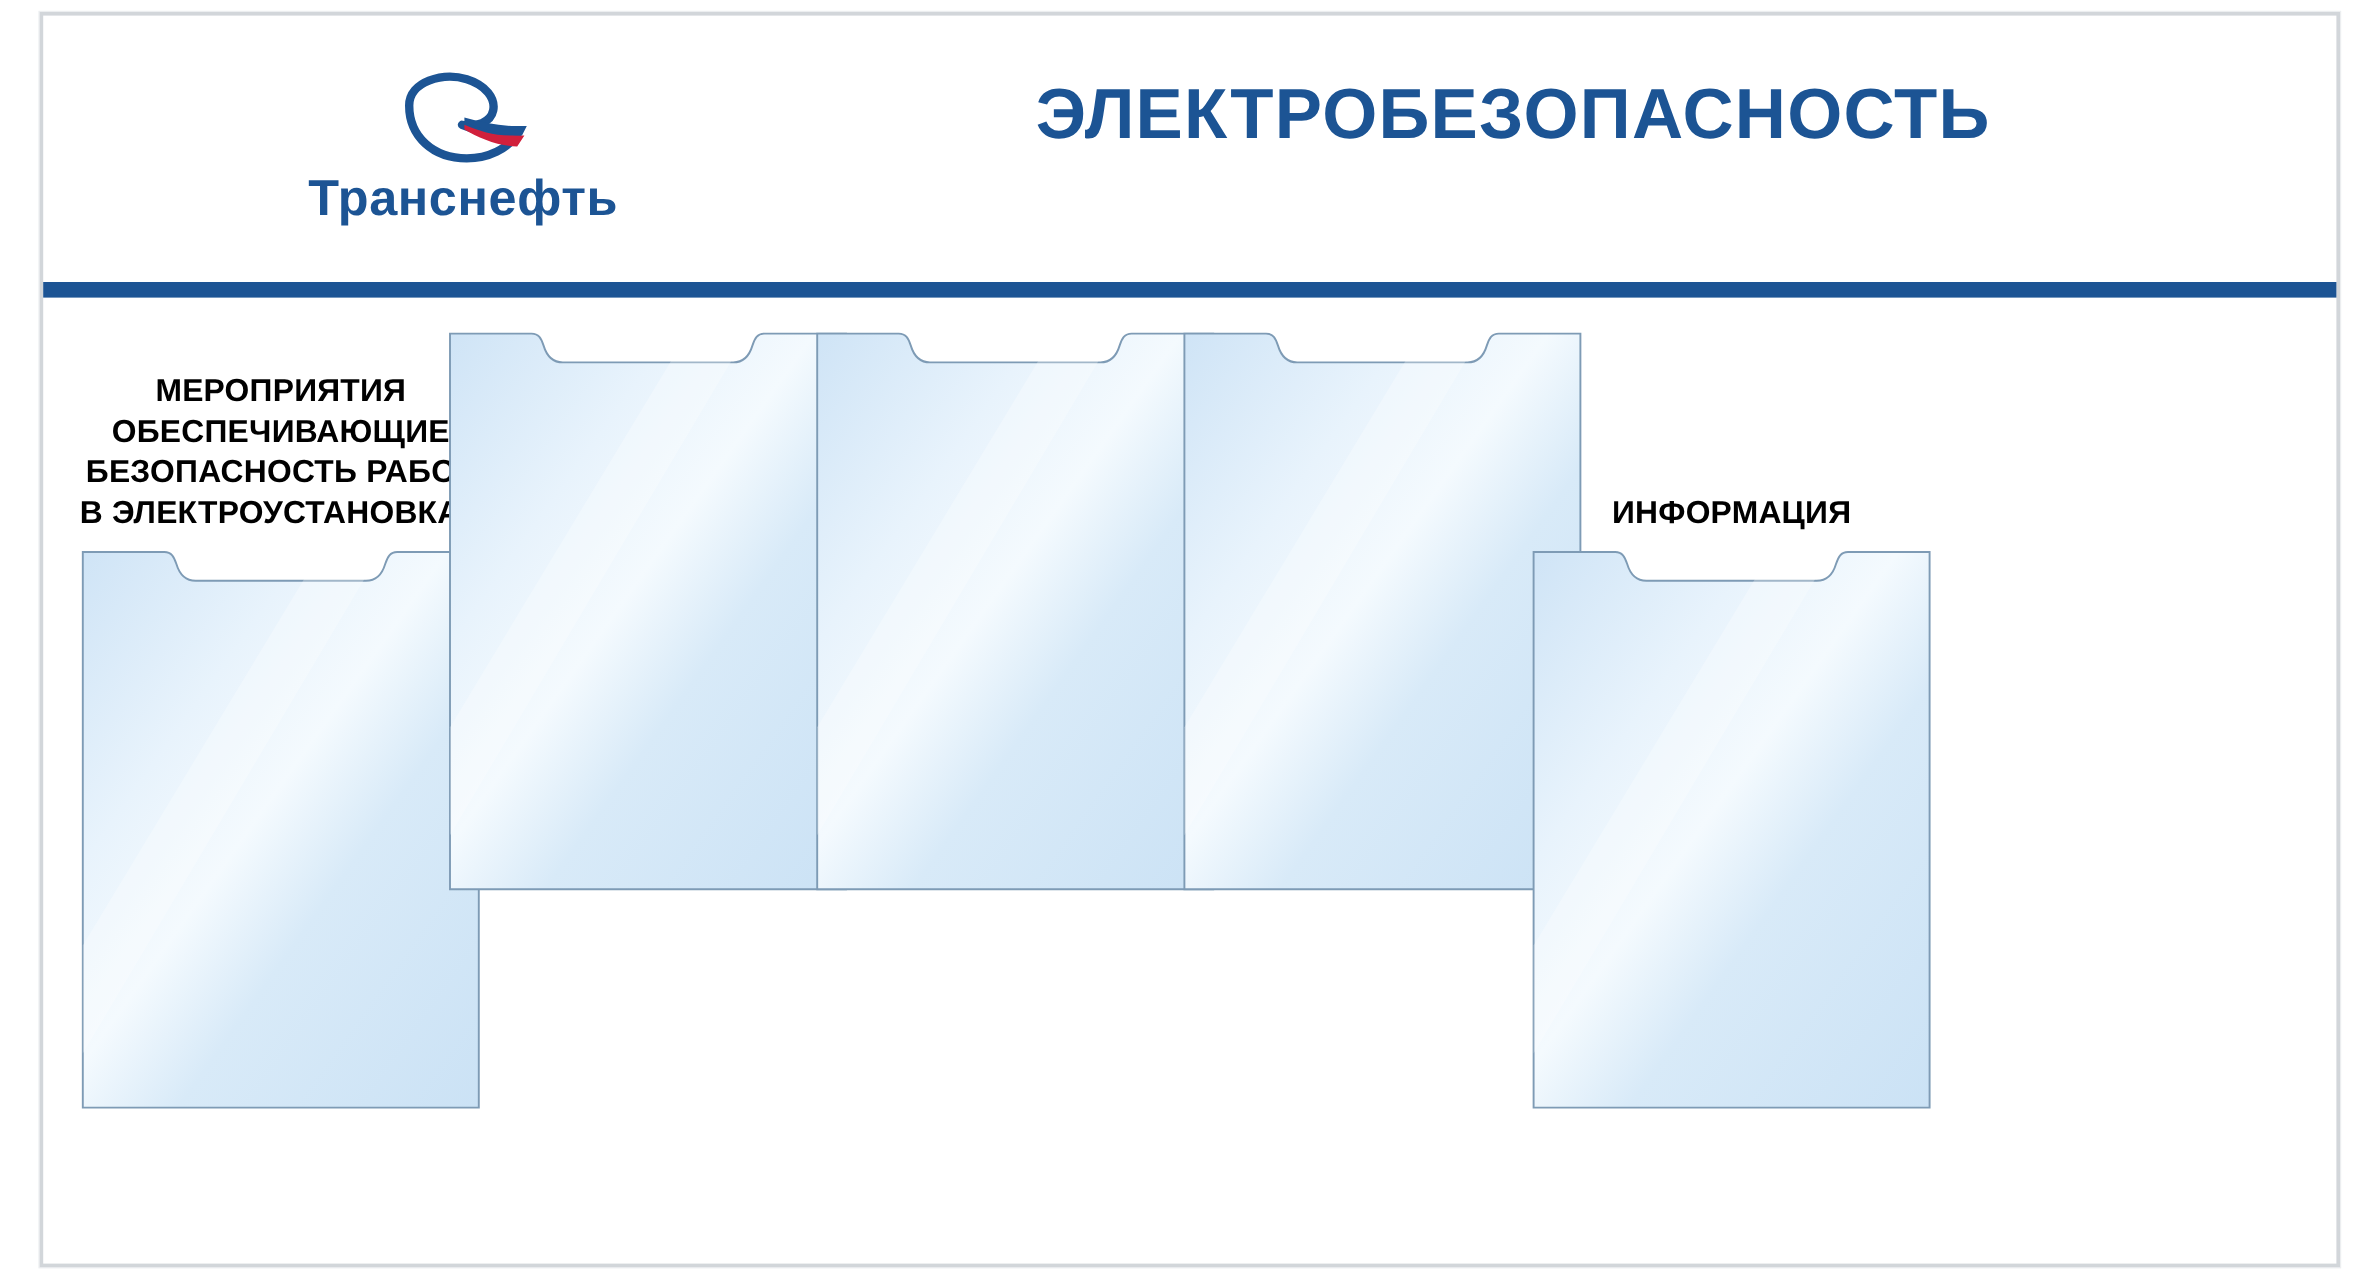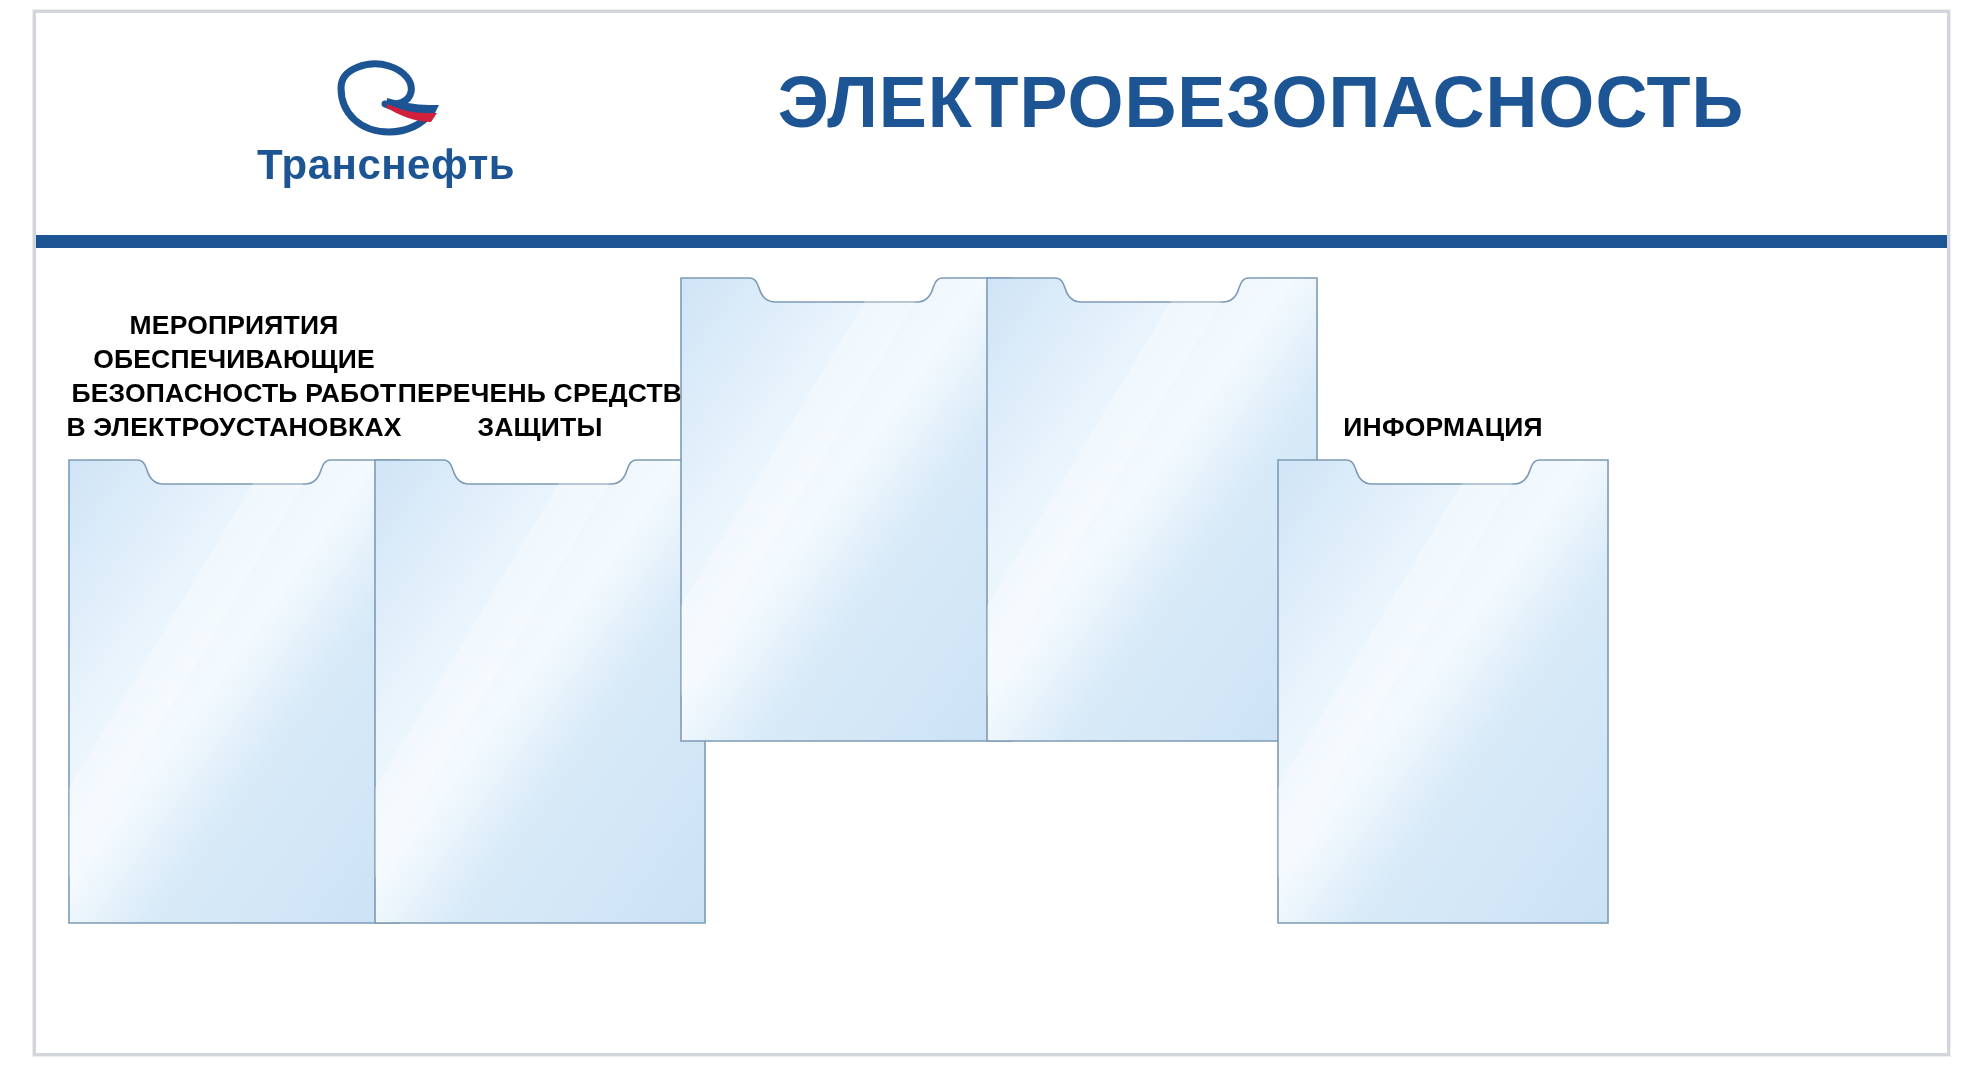--- a/index.html
+++ b/index.html
@@ -56,21 +56,21 @@
     letter-spacing: 0.5px;
     line-height: 1;
   }
 
   .main-title {
     position: absolute;
     left: 560px;
     top: 48px;
     width: 1330px;
     text-align: center;
-    font-size: 72px;
+    font-size: 59px;
     font-weight: bold;
     color: #1c5494;
     letter-spacing: 1px;
     white-space: nowrap;
   }
 
   .header-rule {
     position: absolute;
     left: 0;
     top: 222px;
@@ -163,21 +163,20 @@
               <stop offset="100%" stop-color="#cbe2f5"></stop>
             </linearGradient>
           </defs>
           <path d="M2 2 L70 2 C76 2, 78 6, 80 12 C83 22, 88 26, 96 26 L238 26 C246 26, 251 22, 254 12 C256 6, 258 2, 264 2 L332 2 L332 465 L2 465 Z" fill="url(#pg1)" stroke="#7e9bb5" stroke-width="1.6"></path>
           <path d="M2 330 L200 2 L250 2 L2 420 Z" fill="#ffffff" opacity="0.28"></path>
         </svg>
       </div>
     </div>
 
     <div class="pocket-col" style="left:331px;">
-      <div class="pocket-label">ПЕРЕЧЕНЬ СРЕДСТВ ЗАЩИТЫ</div>
       <div class="pocket">
         <svg viewBox="0 0 334 467" preserveAspectRatio="none" aria-hidden="true">
           <defs>
             <linearGradient id="pg2" x1="0" y1="0" x2="1" y2="1">
               <stop offset="0%" stop-color="#cfe4f6"></stop>
               <stop offset="28%" stop-color="#e8f3fc"></stop>
               <stop offset="46%" stop-color="#f4fafe"></stop>
               <stop offset="62%" stop-color="#d8eaf8"></stop>
               <stop offset="100%" stop-color="#cbe2f5"></stop>
             </linearGradient>

